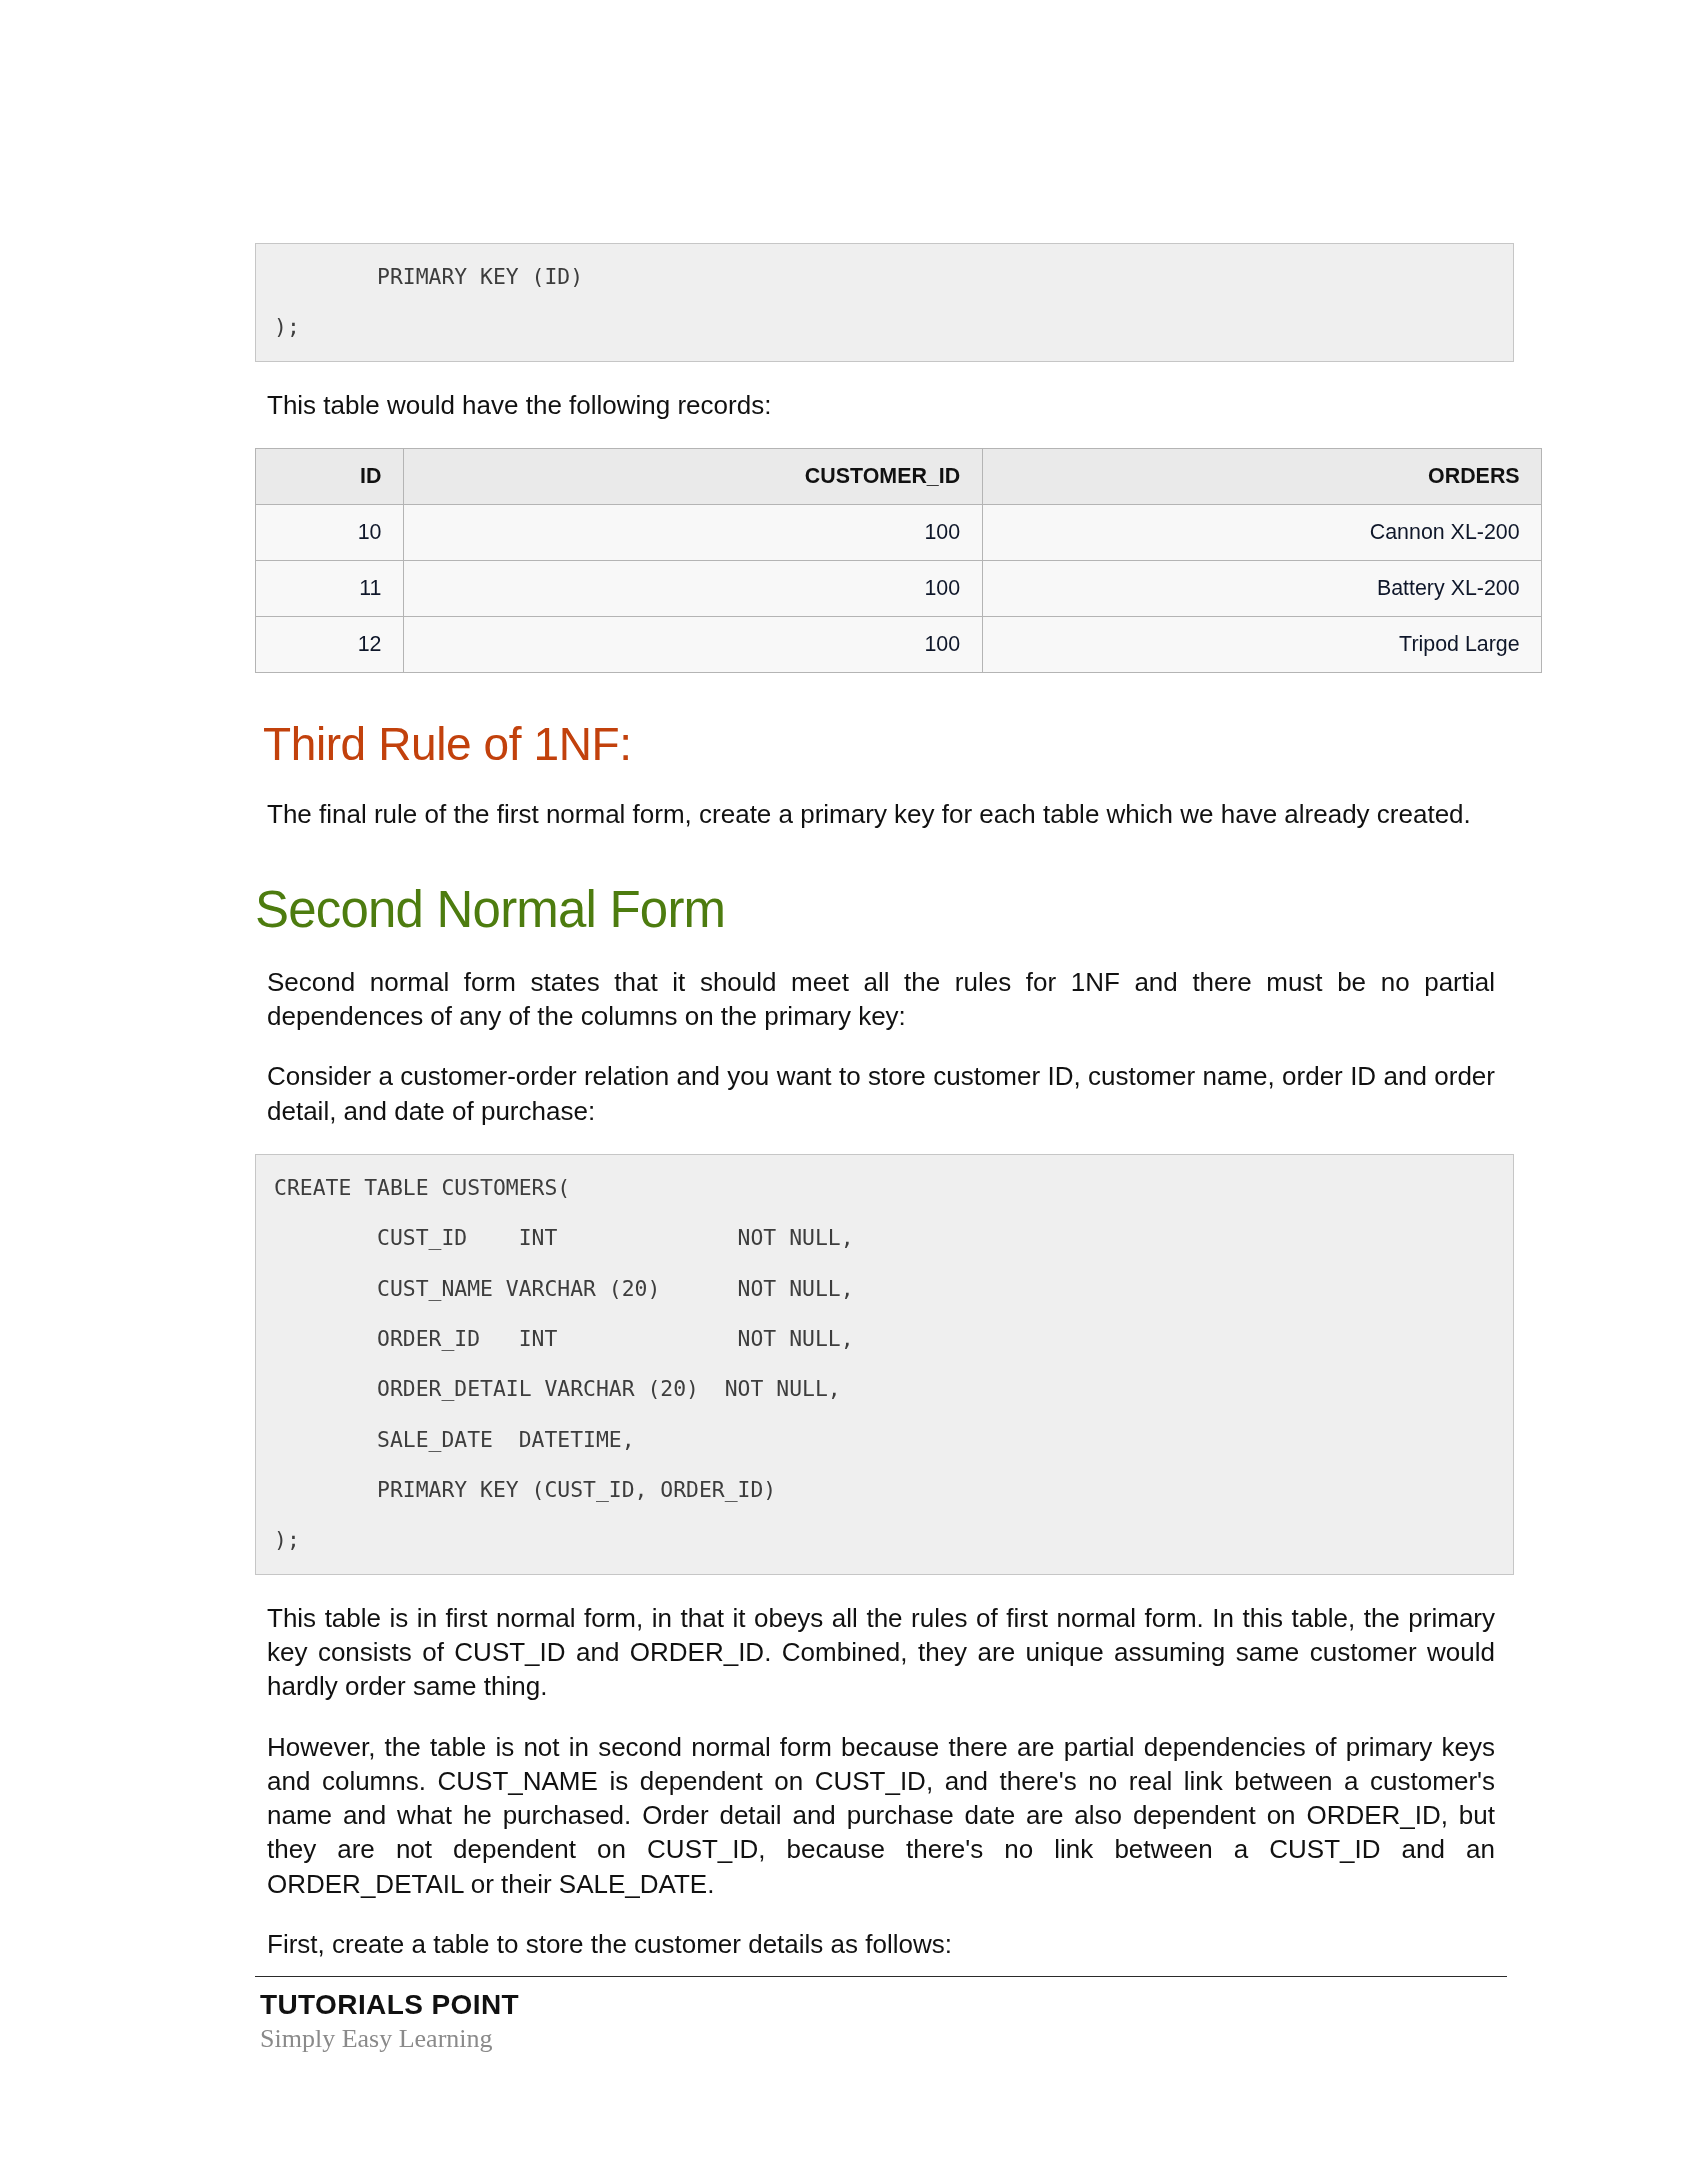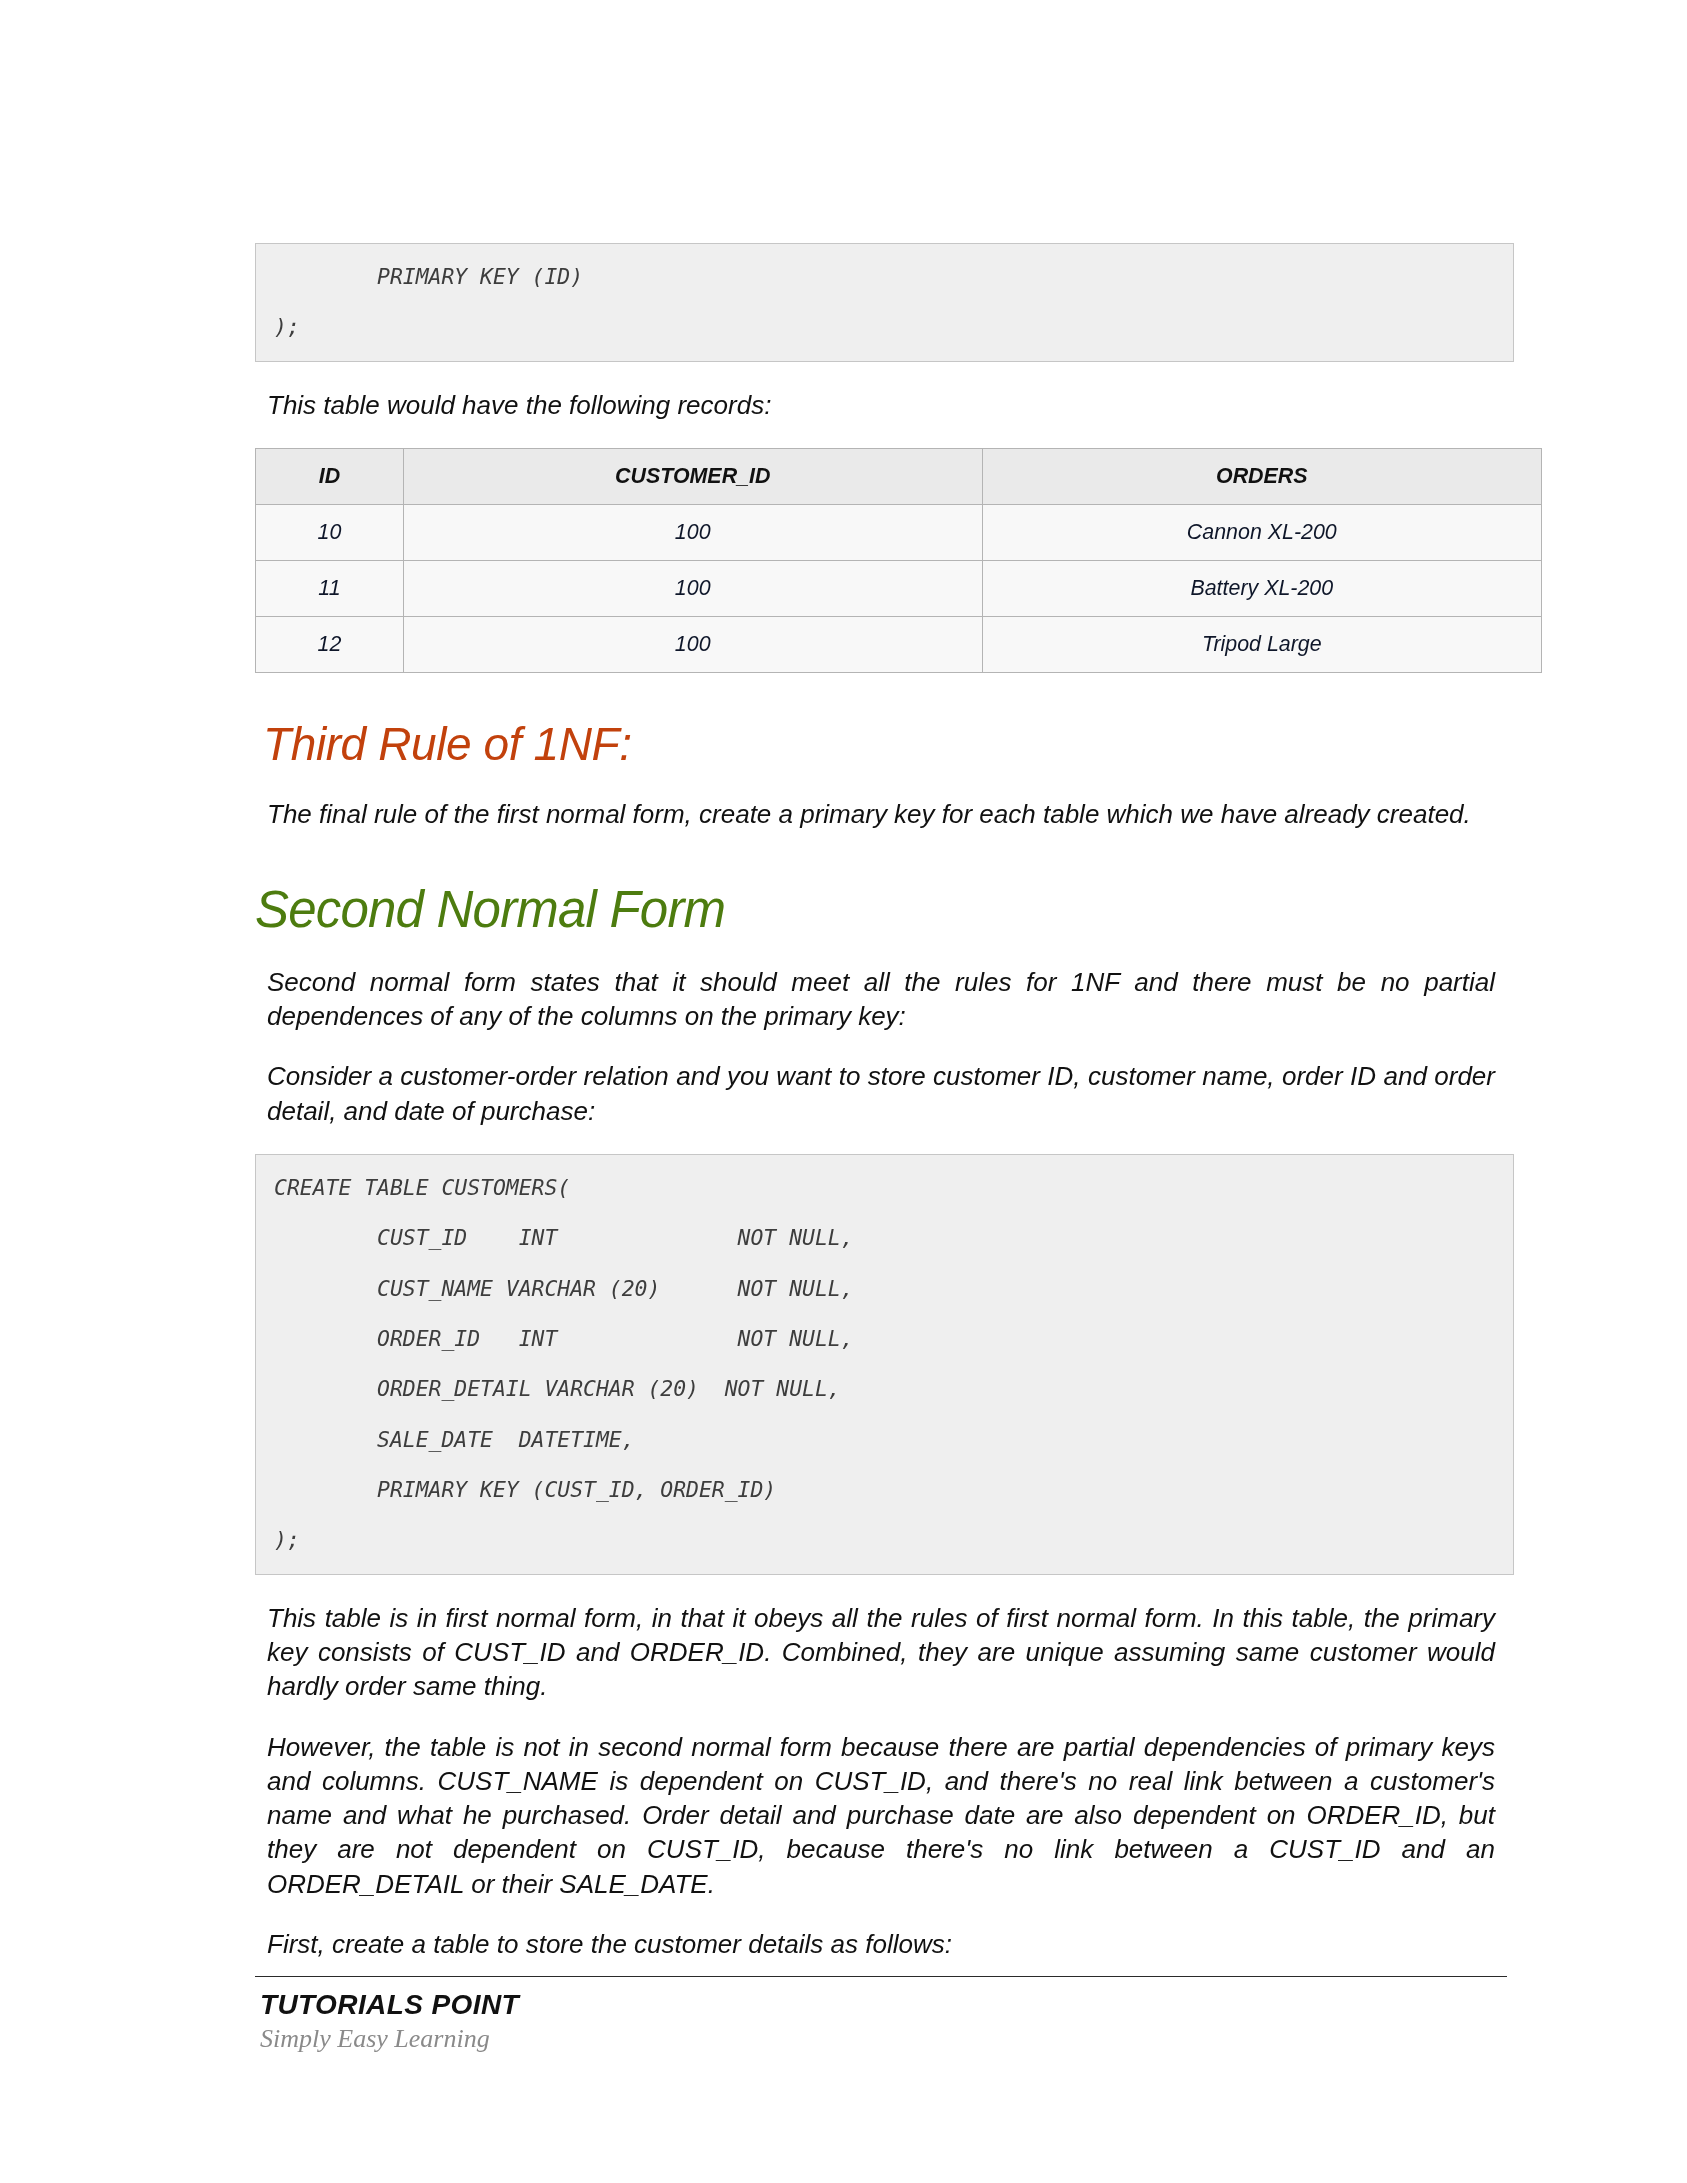--- a/index.html
+++ b/index.html
@@ -10,21 +10,20 @@
     font-family: "Liberation Sans", sans-serif;
     color: #161616;
     overflow: hidden;
   }
   .page {
     position: relative;
     width: 1687px;
     height: 2152px;
     padding: 243px 180px 0 255px;
     background: #ffffff;
-    font-style: italic;
   }
   .code-block {
     font-family: "DejaVu Sans Mono", "Liberation Mono", monospace;
     font-size: 21.4px;
     line-height: 2.35;
     background: #efefef;
     border: 0.8px solid #c6c6c6;
     color: #3d3d3d;
     padding: 8.2px 18px;
     white-space: pre;
@@ -41,21 +40,21 @@
   table.records {
     border-collapse: collapse;
     width: calc(100% + 35px);
     margin-top: 3.3px;
     table-layout: fixed;
   }
   table.records th, table.records td {
     border: 0.8px solid #b4b4b4;
     font-size: 21.4px;
     padding: 15px 21.4px;
-    text-align: center;
+    text-align: right;
     vertical-align: middle;
     overflow: hidden;
     margin-top: 44px;
   }
   table.records th {
     background: #eaeaea;
     font-weight: bold;
     color: #111111;
   }
   table.records td {

